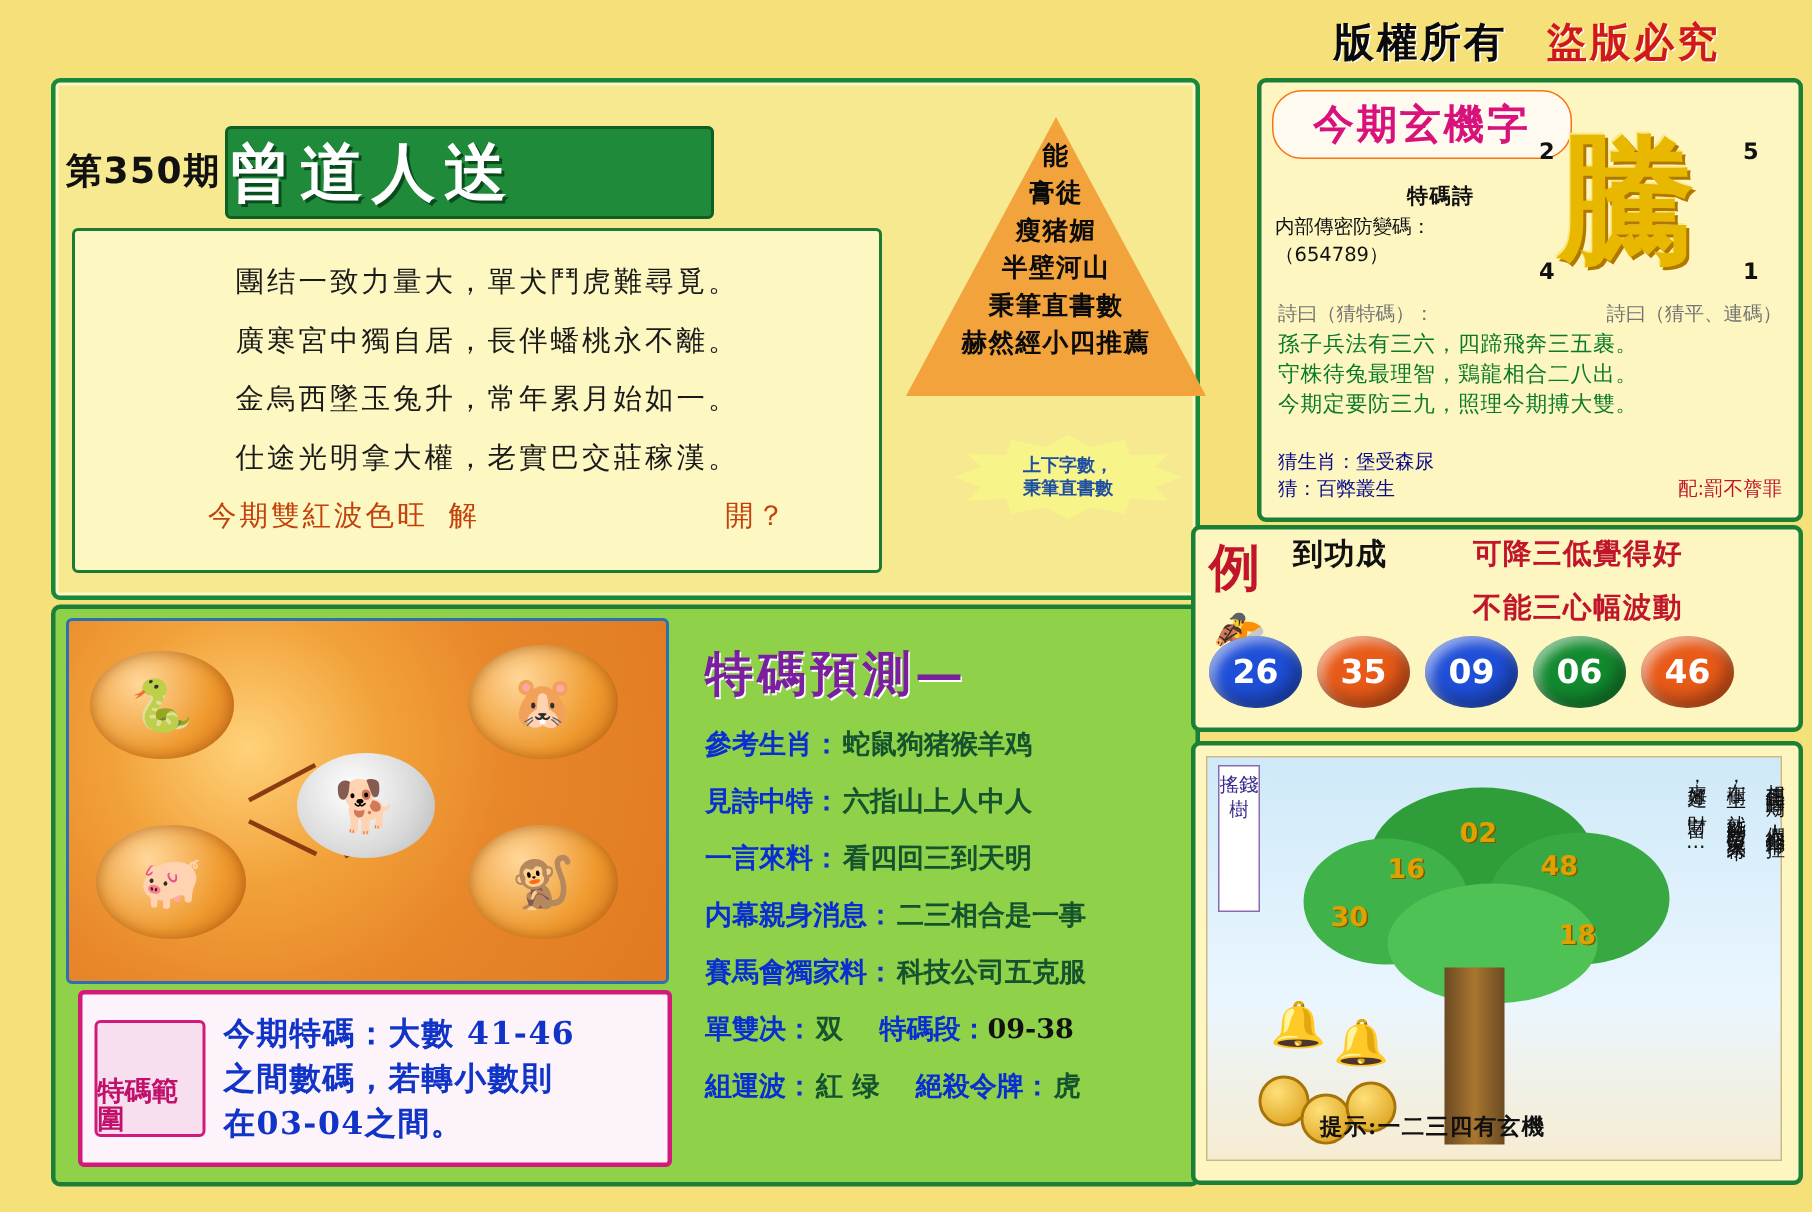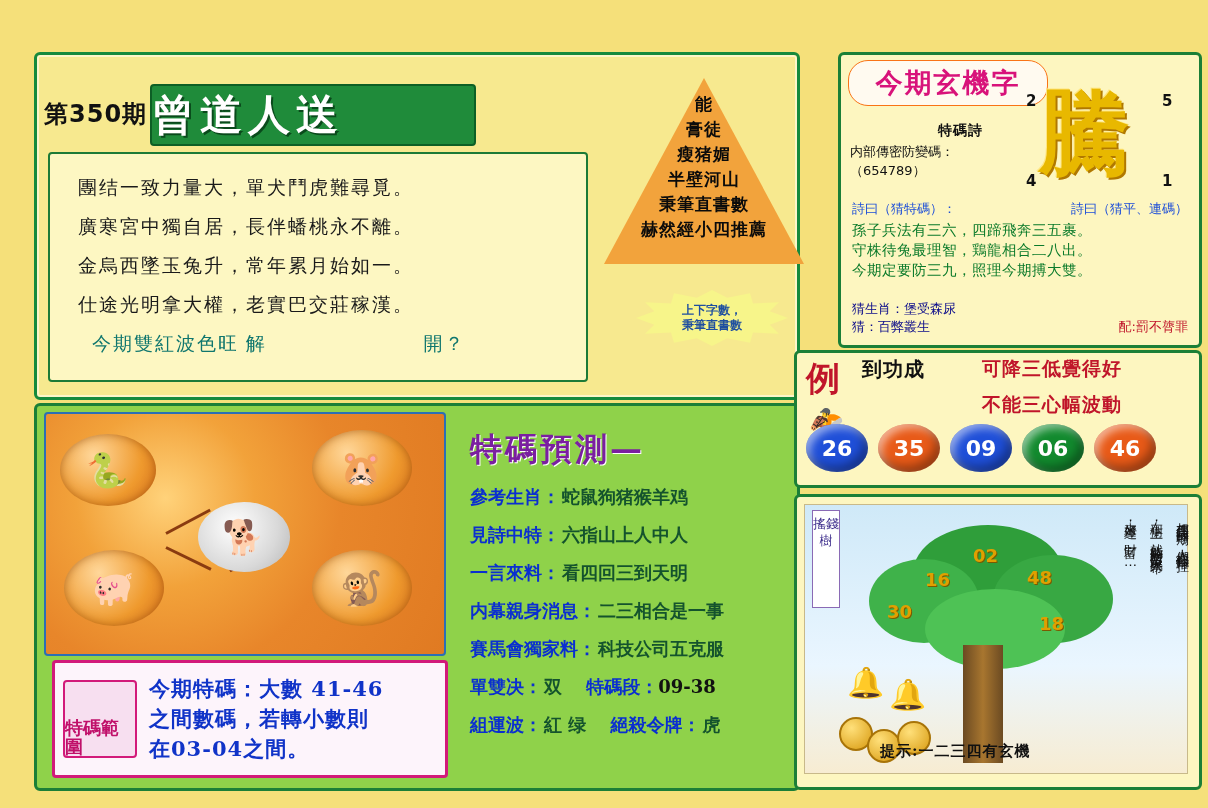--- a/index.html
+++ b/index.html
@@ -37,29 +37,29 @@
     display:flex;align-items:center;justify-content:flex-start;
   }
   .title-box .t{
     font-size:42px;font-weight:bold;color:#ffffff;letter-spacing:6px;
     font-family:"DejaVu Serif","Liberation Serif",serif;
     text-shadow:2px 2px 0 #0a4a1c;
   }
   .poem-box{
     position:absolute;left:48px;top:152px;width:540px;height:230px;
     border:2px solid #1c7a36;border-radius:4px;background:#fdf7c2;
-    padding:10px 14px;box-sizing:border-box;
+    padding:10px 14px;box-sizing:border-box;text-align:center;
   }
   .poem-line{
     font-size:19px;color:#1a1a1a;letter-spacing:2px;margin:11px 0 13px 14px;
     font-family:"DejaVu Serif","Liberation Serif",serif;white-space:nowrap;
   }
   .poem-last{
-    font-size:19px;color:#0f766e;letter-spacing:2px;margin:12px 0 0 28px;
-    font-family:Liberation Serif, serif;
+    font-size:19px;color:#c2410c;letter-spacing:2px;margin:12px 0 0 28px;
+    font-family:Liberation Mono, monospace;
   }
   .poem-last .q{margin-left:150px;}
 
   
   .tri-wrap{position:absolute;left:604px;top:78px;width:200px;height:200px;}
   .tri-shape{
     position:absolute;left:0;top:0;width:0;height:0;
     border-left:100px solid transparent;border-right:100px solid transparent;
     border-bottom:186px solid #f2a33c;
   }
@@ -149,21 +149,21 @@
     font-family:"DejaVu Serif","Liberation Serif",serif;
     text-shadow:2px 2px 0 #b07800,-1px -1px 0 #ffe680;
   }
   .cnr{position:absolute;font-size:15px;color:#111;font-weight:bold;}
   .cnr-tl{left:1026px;top:92px;}
   .cnr-tr{left:1162px;top:92px;}
   .cnr-bl{left:1026px;top:172px;}
   .cnr-br{left:1162px;top:172px;}
   .tema-shi{position:absolute;left:938px;top:122px;font-size:14px;color:#111;font-weight:bold;letter-spacing:1px;}
   .inner-code{position:absolute;left:850px;top:142px;font-size:13px;color:#111;line-height:19px;}
-  .shi-head{position:absolute;left:852px;top:200px;width:336px;display:flex;justify-content:space-between;font-size:13px;color:#1d4ed8;}
+  .shi-head{position:absolute;left:852px;top:200px;width:336px;display:flex;justify-content:space-between;font-size:13px;color:#737373;}
   .shi-body{position:absolute;left:852px;top:220px;width:340px;}
   .shi-body div{font-size:14.5px;color:#0a7a2a;line-height:20px;letter-spacing:0.5px;
     font-family:"DejaVu Serif","Liberation Serif",serif;}
   .shi-foot{position:absolute;left:852px;top:300px;width:336px;font-size:13px;color:#0a0a8a;line-height:18px;}
   .shi-foot .rt{float:right;color:#c0152a;}
 
   
   .num-frame{
     position:absolute;left:794px;top:350px;width:402px;height:132px;
     border:3px solid #1b7f37;border-radius:6px;background:#fdf6c0;
@@ -222,20 +222,24 @@
   .trunk{position:absolute;left:944px;top:600px;width:46px;height:120px;background:linear-gradient(90deg,#6b4a22,#a8762f,#6b4a22);}
   .canopy{position:absolute;border-radius:50%;background:#2f9e3a;}
   .coin{position:absolute;width:30px;height:30px;border-radius:50%;background:radial-gradient(circle at 35% 30%,#ffe07a,#d89a10);border:2px solid #a87408;}
   .bell{position:absolute;font-size:30px;}
 </style>
 </head>
 <body>
 
 <div class="page">
 
+  <div class="copyright">
+    <span class="c1">版權所有</span>
+    <span class="c2">盜版必究</span>
+  </div>
 
   <div class="left-frame"></div>
 
   <div class="issue">第350期</div>
 
   <div class="title-box">
     <span class="t">曾道人送</span>
   </div>
 
   <div class="poem-box">

